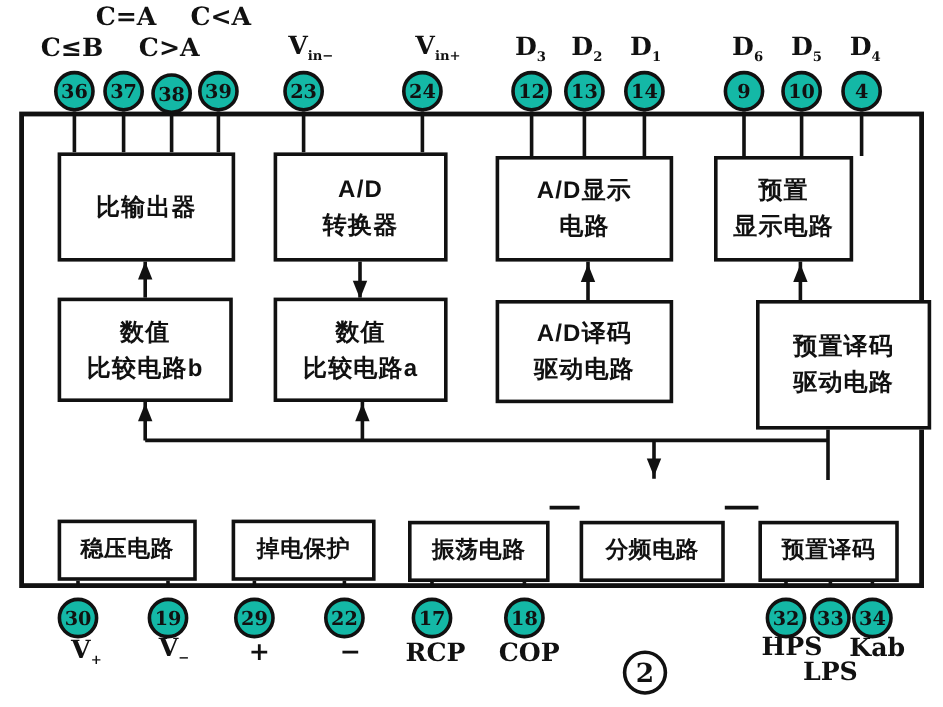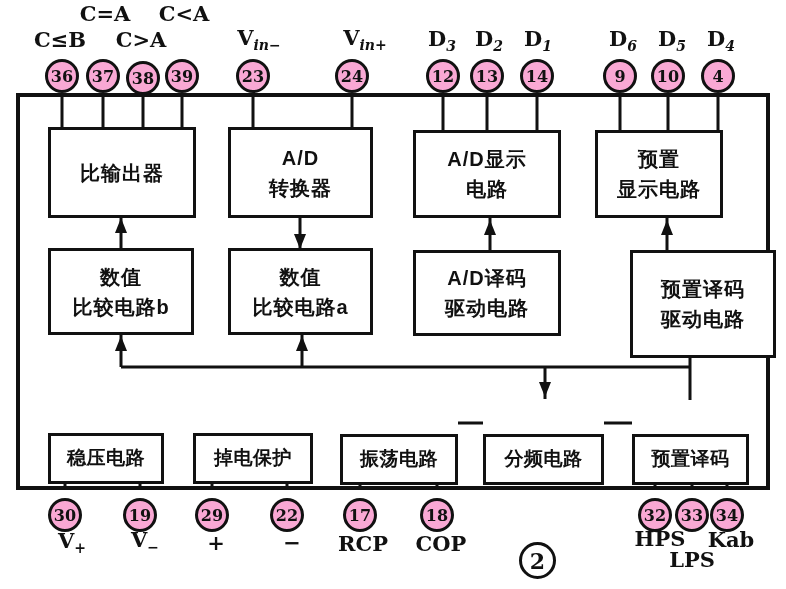--- a/index.html
+++ b/index.html
@@ -9,26 +9,26 @@
            font-family: "Liberation Sans", sans-serif; color: #111; }
   .ic-border { position: absolute; left: 16px; top: 93px; width: 754px; height: 397px;
                border: 4px solid #111; background: transparent; }
   svg.wires { position: absolute; left: 0; top: 0; }
   .block { position: absolute; border: 3px solid #111; background: #fff;
            display: flex; flex-direction: column; align-items: center; justify-content: center;
            font-weight: bold; font-size: 20px; line-height: 1.5; letter-spacing: 1px;
            text-align: center; font-family: "Liberation Sans", sans-serif; }
   .block.small { font-size: 19px; letter-spacing: 0.5px; margin-top: 36px; }
   .pin { position: absolute; width: 34px; height: 34px; border: 3px solid #111;
-         border-radius: 50%; background: #f9a8d4; display: flex; align-items: center;
+         border-radius: 50%; background: #14b8a6; display: flex; align-items: center;
          justify-content: center; font-family: "DejaVu Serif", serif; font-weight: bold;
          font-size: 16px; }
   .lbl { position: absolute; width: 64px; text-align: center; white-space: nowrap;
          font-family: "DejaVu Serif", serif; font-weight: bold; font-size: 21px; }
-  .lbl sub { font-size: 14px; vertical-align: -5px; letter-spacing: 0; font-style: italic; }
+  .lbl sub { font-size: 11px; vertical-align: -5px; letter-spacing: 0; }
   .fig-circle { position: absolute; left: 519px; top: 542px; width: 37px; height: 37px;
                 border: 3px solid #111; border-radius: 50%; display: flex; align-items: center;
                 justify-content: center; font-family: "DejaVu Serif", serif;
                 font-weight: bold; font-size: 22px; }
 </style>
 </head>
 <body>
 
 <div class="stage">
 
@@ -71,21 +71,21 @@
     <div>比输出器</div>
   </div>
   <div class="block" style="left:228px;top:127px;width:145px;height:91px">
     <div>A/D</div>
     <div>转换器</div>
   </div>
   <div class="block" style="left:413px;top:130px;width:148px;height:88px">
     <div>A/D显示</div>
     <div>电路</div>
   </div>
-  <div class="block" style="left:595px;top:130px;width:128px;height:88px">
+  <div class="block" style="left:595px;top:130px;width:116px;height:88px">
     <div>预置</div>
     <div>显示电路</div>
   </div>
 
   <div class="block" style="left:48px;top:248px;width:146px;height:87px">
     <div>数值</div>
     <div>比较电路b</div>
   </div>
   <div class="block" style="left:228px;top:248px;width:145px;height:87px">
     <div>数值</div>

